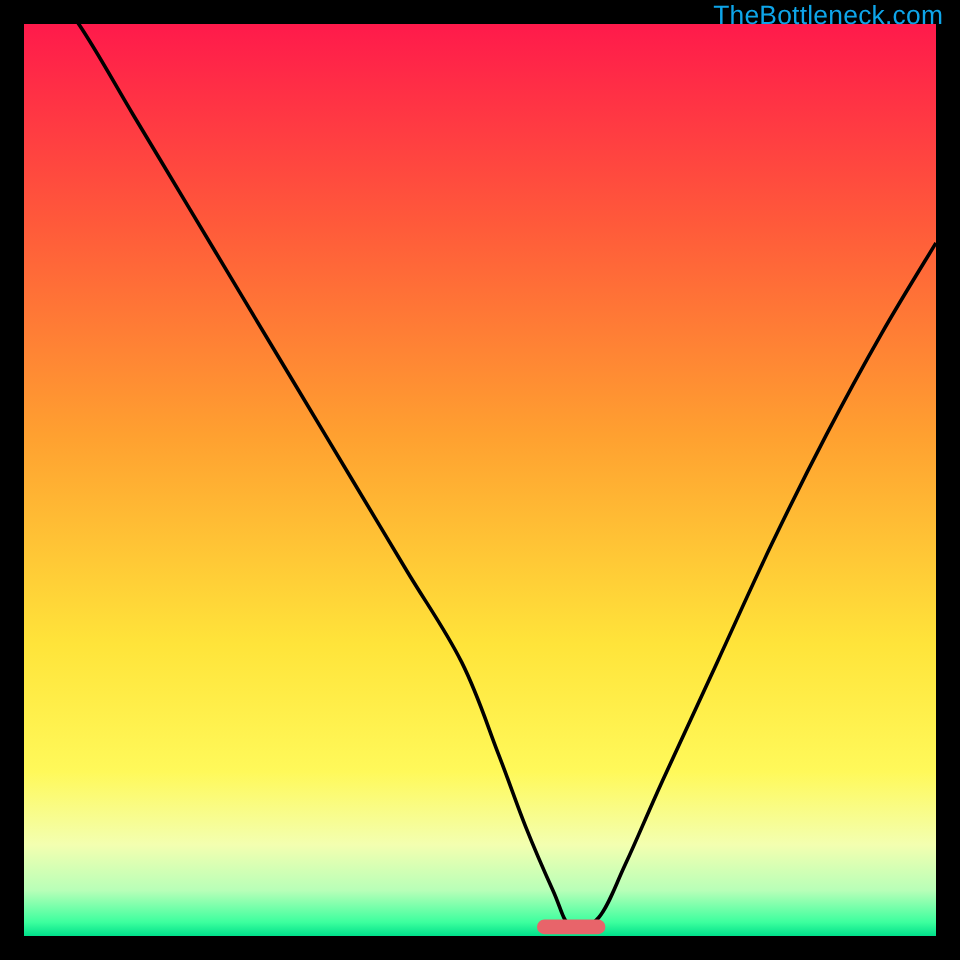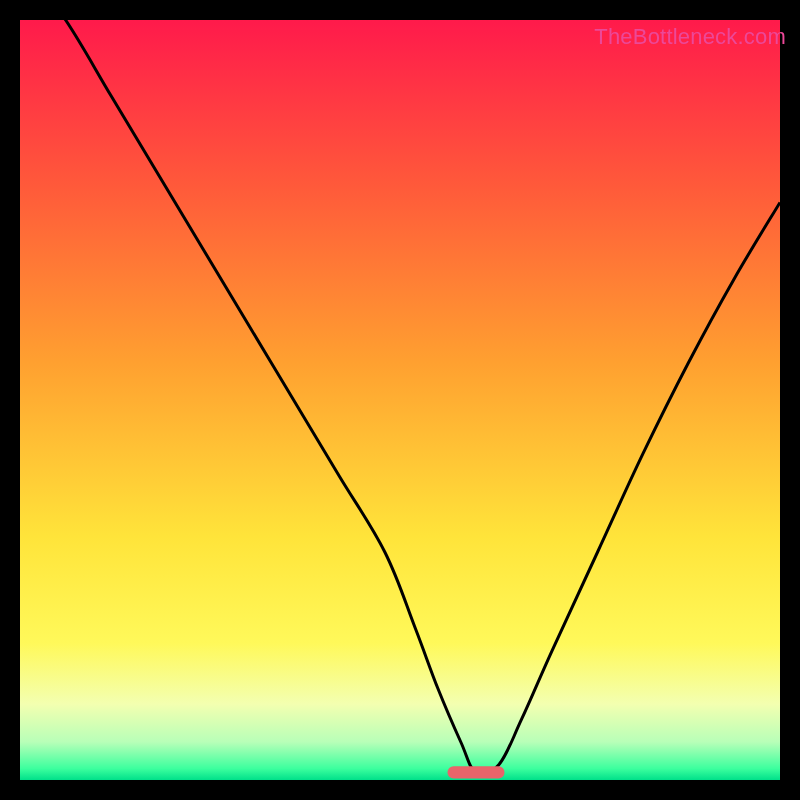--- a/index.html
+++ b/index.html
@@ -24,24 +24,23 @@
     height: 760px;
     overflow: hidden;
   }
   .watermark {
     position: absolute;
     top: 0px;
     right: 14px;
     font-family: Arial, Helvetica, sans-serif;
     font-size: 22px;
     font-weight: 500;
-    color: #ec4899;
+    color: #0ea5e9;
     letter-spacing: 0.2px;
     z-index: 10;
-    margin-top: 24px;
   }
 </style>
 </head>
 <body>
 <div class="frame">
 
   <div class="watermark">TheBottleneck.com</div>
 
   <div class="plot-area">
     <svg id="chart-svg" width="760" height="760" viewBox="0 0 760 760">

